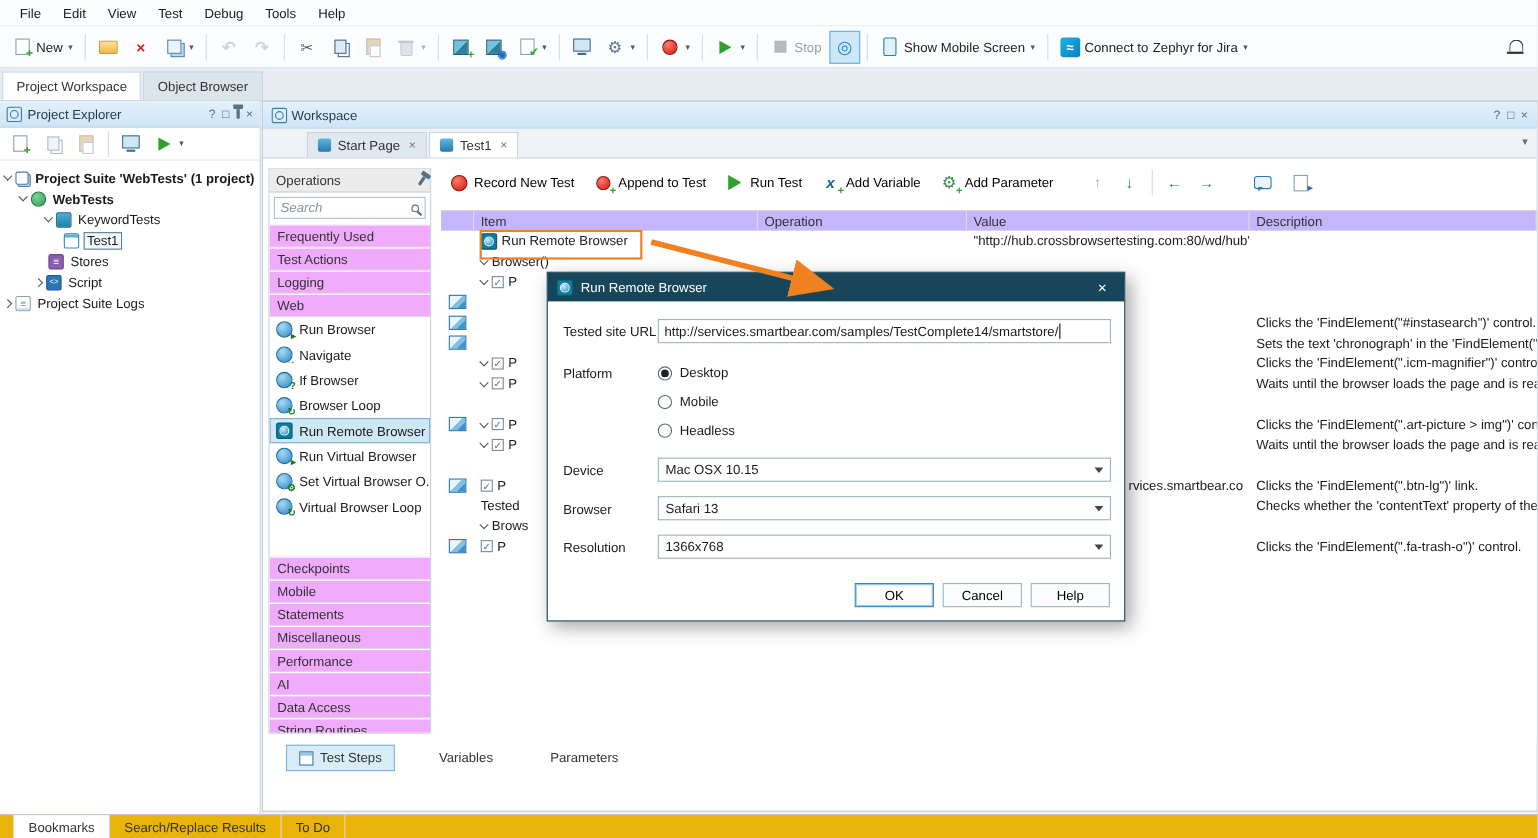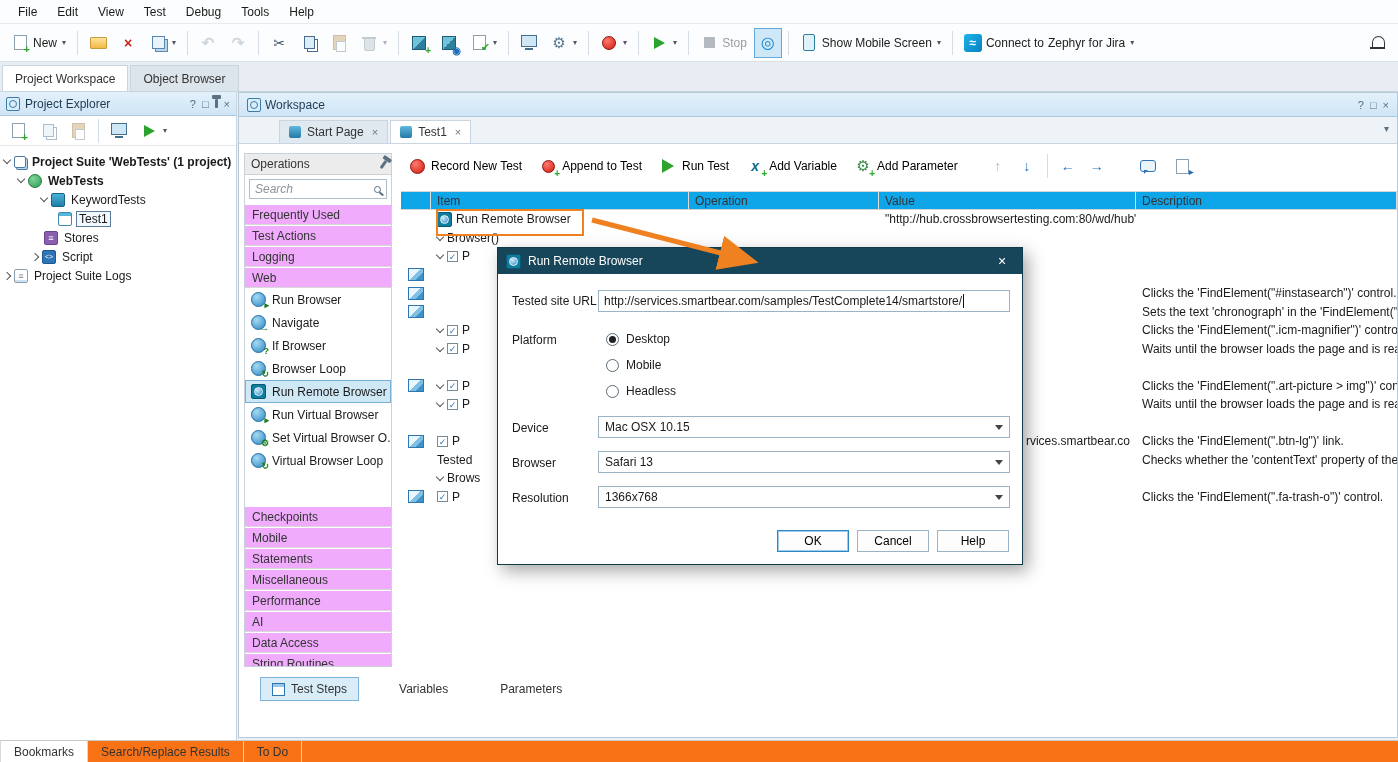--- a/index.html
+++ b/index.html
@@ -122,21 +122,21 @@
   .op-item{height:23px;display:flex;align-items:center;gap:6px;padding:0 6px;white-space:nowrap;cursor:default}
   .op-item.selected{background:#cfe8f6;outline:1px solid #7ab0d4;outline-offset:-1px}
   .web-spacer{height:34px}
   .glb{width:15px;height:15px;border-radius:50%;background:radial-gradient(circle at 35% 30%,#a5dbf3,#2e86c4);border:1px solid #1f6ba0;position:relative;flex:none}
   .glb .gov{position:absolute;right:-4px;bottom:-4px;font-size:9px;font-weight:bold;color:#1a7d1a;line-height:1}
   .glb.rb{border-radius:2px;background:#0e7d9e;border:1px solid #075a73}
   .glb.rb::after{content:"";position:absolute;inset:2px;border-radius:50%;background:radial-gradient(circle at 35% 30%,#cdeefb,#2e86c4);border:1px solid #eaf6fc}
 
   
   .steps{position:absolute;top:98px;left:162px;right:0;height:484px;background:#fff}
-  .thead{height:19px;display:flex;background:#0ea5e9;border-top:1px solid #d5d5d5;border-bottom:1px solid #d5d5d5;color:#333}
+  .thead{height:19px;display:flex;background:#c4b5fd;border-top:1px solid #d5d5d5;border-bottom:1px solid #d5d5d5;color:#333}
   .th{padding:2px 6px;border-right:1px solid #dcdcdc;display:flex;align-items:center}
   .td{padding:0 6px;display:flex;align-items:center;gap:4px;overflow:hidden;white-space:nowrap}
   .gut{width:30px;flex:none;justify-content:center}
   .t-item{width:258px;flex:none}
   .t-op{width:190px;flex:none}
   .t-val{width:257px;flex:none}
   .t-desc{flex:1}
   .trow{height:18.5px;display:flex}
   .t-val.vr{justify-content:flex-end}
   .img-ic{display:none;width:16px;height:13px;border:1px solid #2e75b6;background:linear-gradient(135deg,#eaf6fd 45%,#7fc0e4 45% 70%,#3f93c7 70%)}
@@ -153,38 +153,38 @@
   .btab{display:flex;align-items:center;gap:6px;height:24px;padding:0 11px;border:1px solid transparent;color:#333}
   .btab.active{background:#d9edf9;border-color:#7fb2d9}
   .bt-ic{width:13px;height:13px;flex:none;display:inline-flex;align-items:center;justify-content:center;font-size:11px}
   .bt-steps{background:#fff;border:1px solid #2e75b6;box-shadow:inset 0 3px 0 #9cc6e8}
   .bt-vars{color:#0e6e8c;font-weight:bold;font-style:italic}
   .bt-params{color:#3a8a46}
   .visualizer{position:absolute;top:616px;left:0;right:0;height:27px;background:linear-gradient(#f5f7f9,#e8edf1);border-top:1px solid #c9d2da;display:flex;align-items:center;gap:7px;padding:0 10px;color:#28404f}
   .vis-grip{margin-left:auto;width:12px;height:12px;border:1px solid #9fb0bd;background:#fff;font-size:8px;line-height:10px;text-align:center;color:#5a7083}
 
   
-  .status-bar{position:absolute;bottom:0;left:0;right:0;height:22px;background:#f97316;border-top:1px solid #c9c9c9;display:flex;align-items:stretch;padding-left:0}
+  .status-bar{position:absolute;bottom:0;left:0;right:0;height:22px;background:#eab308;border-top:1px solid #c9c9c9;display:flex;align-items:stretch;padding-left:12px}
   .stab{display:flex;align-items:center;padding:0 13px;border-right:1px solid #d9d9d9;color:#333}
   .stab.active{background:#fff;border-left:1px solid #d9d9d9;font-weight:normal}
 
   
   .annot-rect{position:absolute;left:436px;top:209px;width:148px;height:27px;border:2px solid #F08121;z-index:12;pointer-events:none}
   .annot-arrow{position:absolute;left:586px;top:212px;z-index:30;pointer-events:none}
 
   
   .dialog{position:absolute;left:497px;top:247px;width:526px;height:318px;background:#fff;border:1px solid #0f3a4c;box-shadow:5px 6px 16px rgba(0,0,0,.35);z-index:20}
   .dlg-title{height:26px;background:#17465a;color:#fff;display:flex;align-items:center;padding:0 8px;gap:7px}
   .dlg-title .rb-icon{display:inline-block}
   .dlg-close{margin-left:auto;width:24px;text-align:center;font-size:14px;cursor:default}
   .dlg-body{position:relative;height:290px}
   .f-label{position:absolute;left:14px;color:#1a1a1a}
   .f-input{position:absolute;left:100px;top:16px;width:412px;height:22px;border:1px solid #9ab4c6;display:flex;align-items:center;padding:0 5px;overflow:hidden;white-space:nowrap}
   .caret{width:1px;height:14px;background:#111;display:inline-block;margin-left:1px;flex:none}
-  .radio{position:absolute;left:108px;height:14px;display:flex;align-items:center;gap:7px}
+  .radio{position:absolute;left:100px;height:14px;display:flex;align-items:center;gap:7px}
   .rdot{width:13px;height:13px;border:1px solid #5a6b75;border-radius:50%;background:#fff;display:flex;align-items:center;justify-content:center;flex:none}
   .rdot.sel::after{content:"";width:7px;height:7px;background:#222;border-radius:50%}
   .f-select{position:absolute;left:100px;width:412px;height:22px;border:1px solid #9ab4c6;background:#fff;display:flex;align-items:center;padding:0 6px}
   .tri{width:0;height:0;border-left:4px solid transparent;border-right:4px solid transparent;border-top:5px solid #444;margin-left:auto}
   .dlg-btn{position:absolute;top:256px;width:72px;height:22px;border:1px solid #9ab4c6;background:#fdfdfd;font:inherit;text-align:center}
   .dlg-btn.def{border-color:#2e86c4;box-shadow:inset 0 0 0 1px #9fccea}
 </style>
 </head>
 <body>
 

